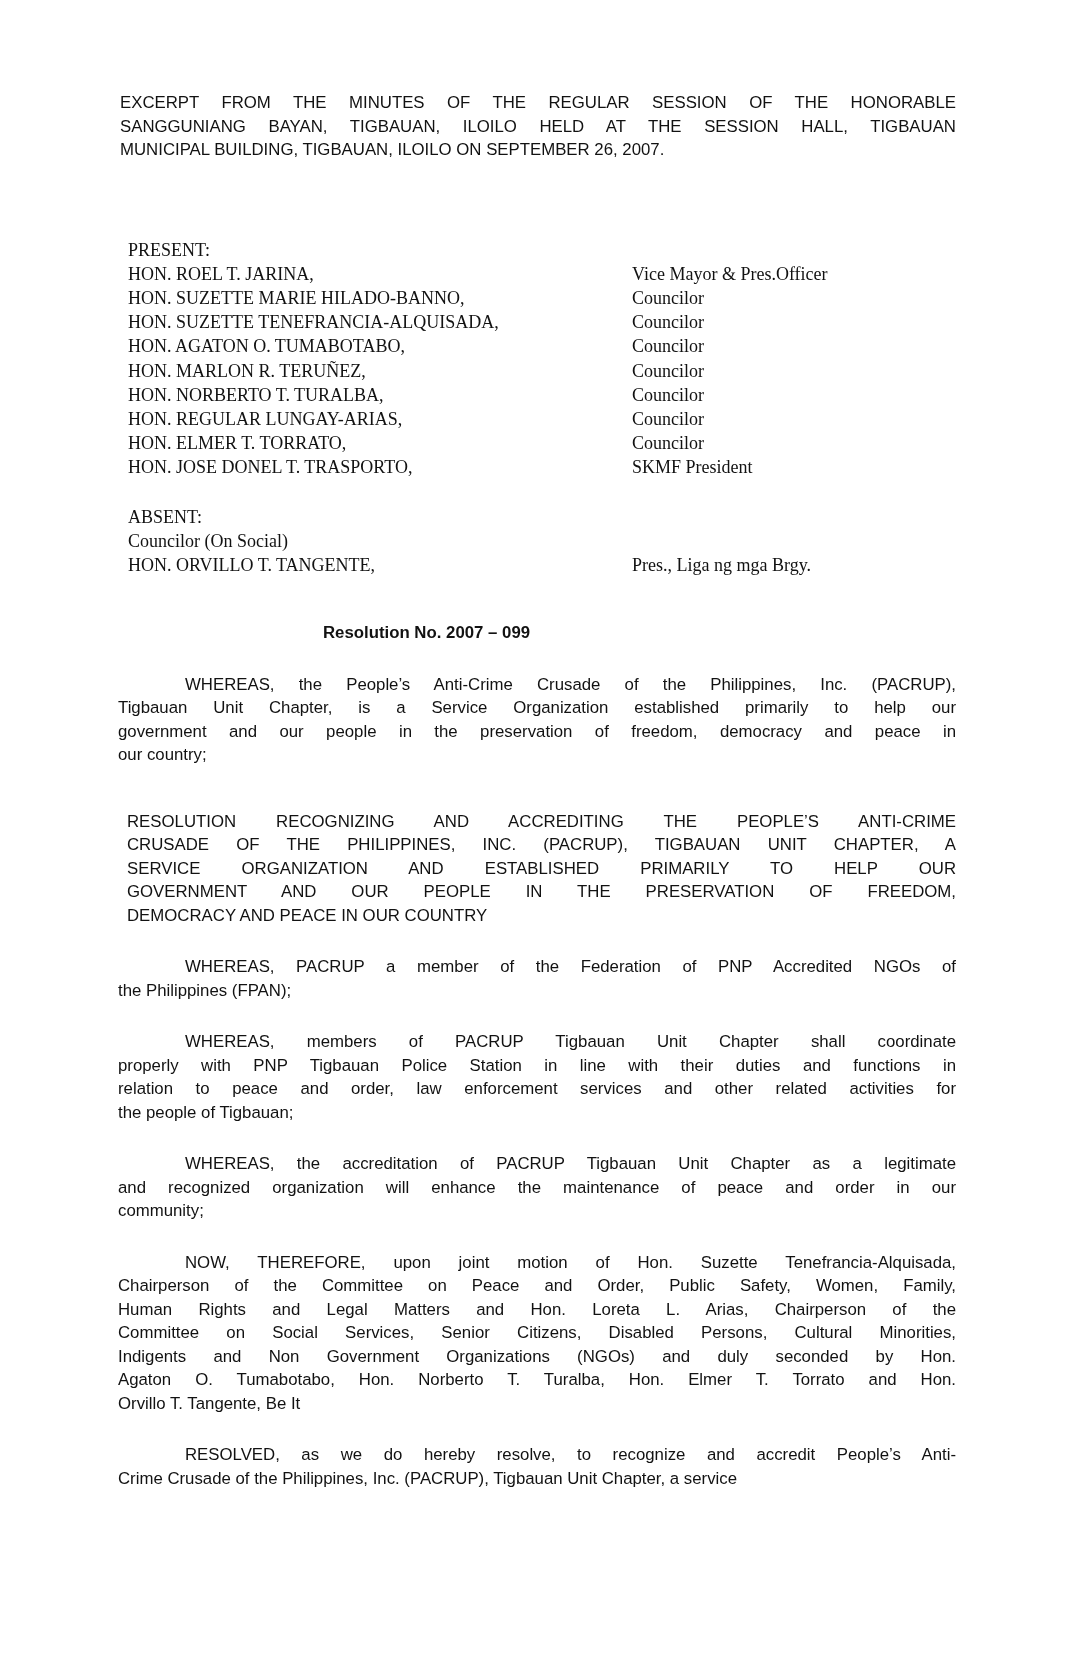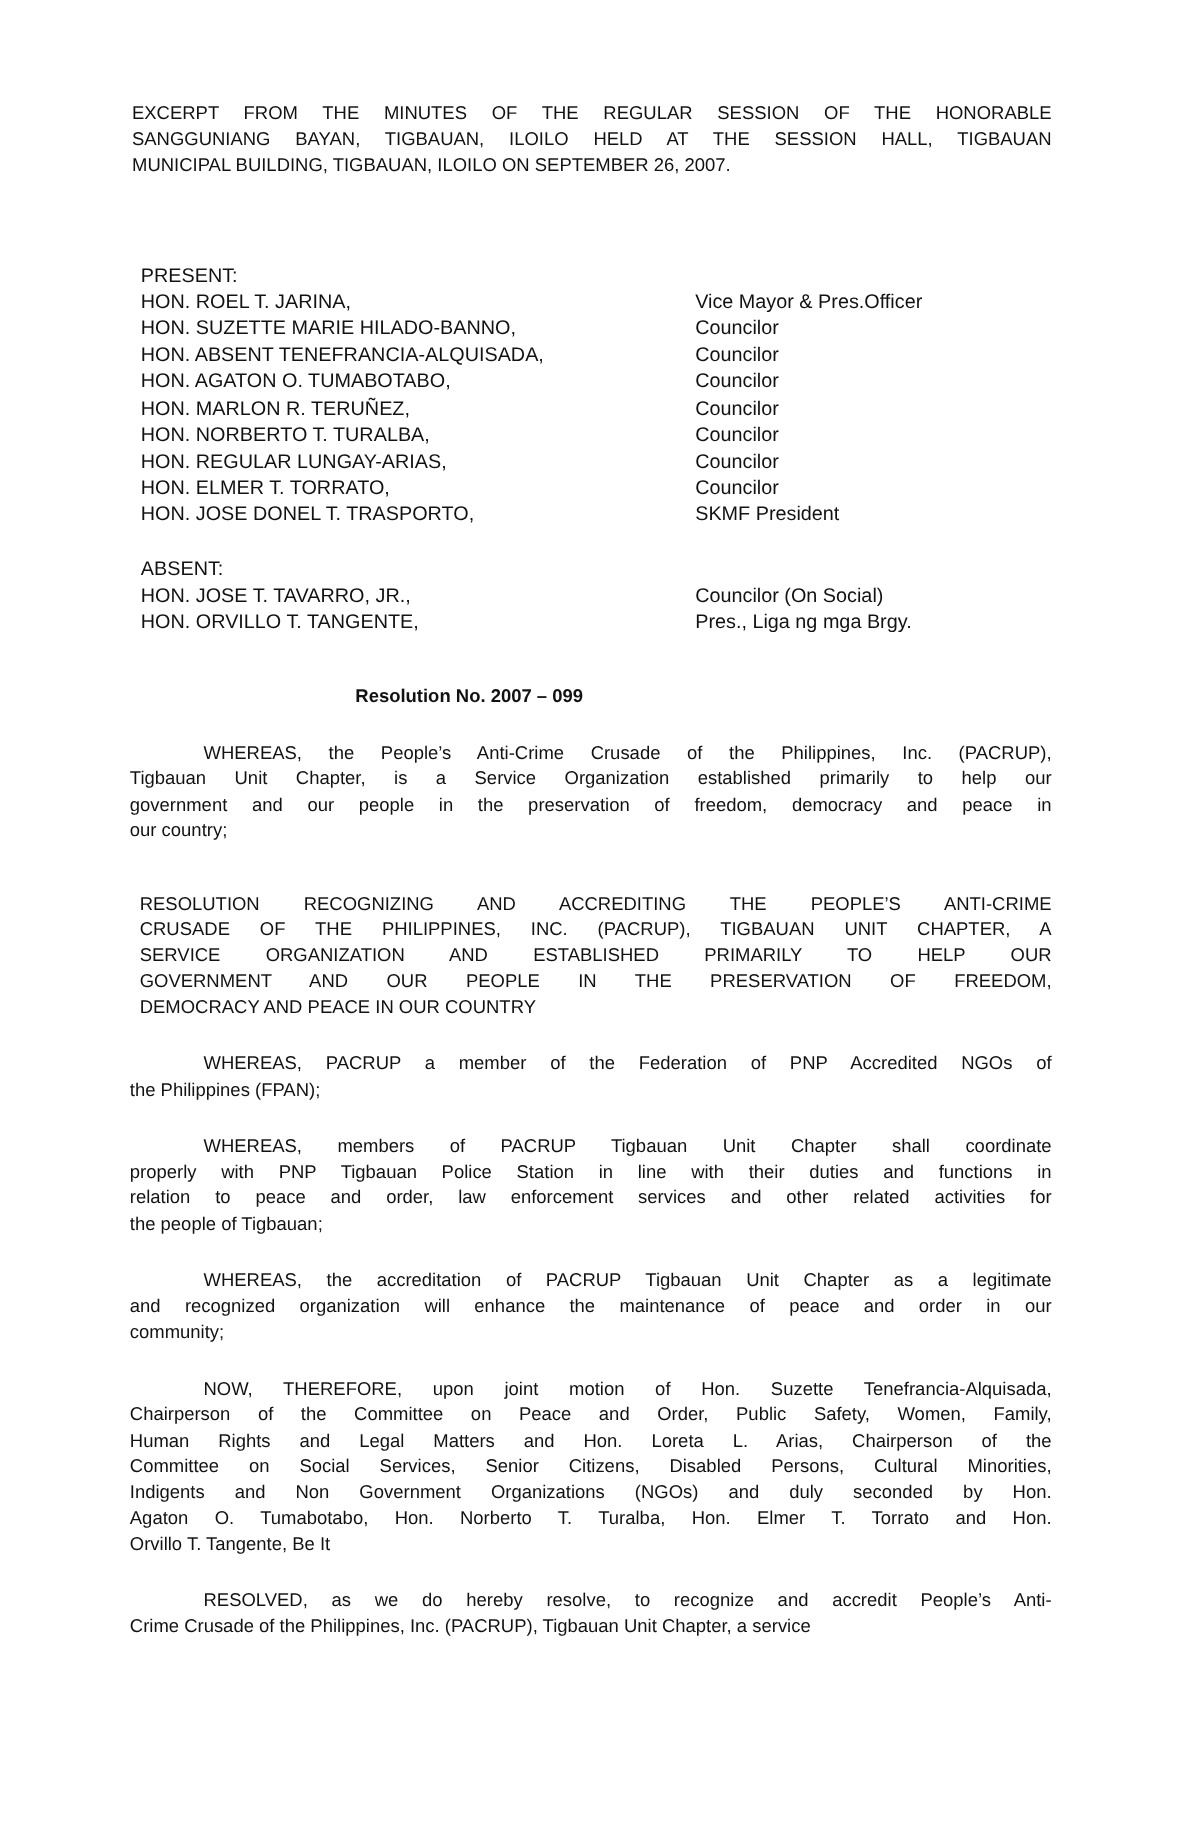--- a/index.html
+++ b/index.html
@@ -18,21 +18,21 @@
     width: 1088px;
     height: 1664px;
     padding: 91px 0 0 120px;
   }
   .sans {
     font-family: "Liberation Sans", sans-serif;
     font-size: 16.8px;
     line-height: 23.5px;
   }
   .serif {
-    font-family: Liberation Sans, sans-serif;
+    font-family: Liberation Serif, serif;
     font-size: 18px;
     line-height: 24.2px;
   }
   .block { width: 836px; }
 
   
   .jp .ln { text-align: justify; text-align-last: justify; }
   .jp .ln.last { text-align-last: left; }
   .indent-first .ln:first-child { text-indent: 67px; }
 
@@ -79,21 +79,21 @@
     <div>
         <div class="row">
           <span class="nm">HON. ROEL T. JARINA,</span>
           <span class="tt">Vice Mayor &amp; Pres.Officer</span>
         </div>
         <div class="row">
           <span class="nm">HON. SUZETTE MARIE HILADO-BANNO,</span>
           <span class="tt">Councilor</span>
         </div>
         <div class="row">
-          <span class="nm">HON. ABSENT TENEFRANCIA-ALQUISADA,</span>
+          <span class="nm">HON. SUZETTE TENEFRANCIA-ALQUISADA,</span>
           <span class="tt">Councilor</span>
         </div>
         <div class="row">
           <span class="nm">HON. AGATON O. TUMABOTABO,</span>
           <span class="tt">Councilor</span>
         </div>
         <div class="row">
           <span class="nm">HON. MARLON R. TERUÑEZ,</span>
           <span class="tt">Councilor</span>
         </div>
@@ -113,21 +113,20 @@
           <span class="nm">HON. JOSE DONEL T. TRASPORTO,</span>
           <span class="tt">SKMF President</span>
         </div>
       </div>
   </div>
 
   <div class="serif attendance absent-block">
     <div>ABSENT:</div>
     <div>
         <div class="row">
-          <span class="nm">HON. JOSE T. TAVARRO, JR.,</span>
           <span class="tt">Councilor (On Social)</span>
         </div>
         <div class="row">
           <span class="nm">HON. ORVILLO T. TANGENTE,</span>
           <span class="tt">Pres., Liga ng mga Brgy.</span>
         </div>
       </div>
   </div>
 
   <div class="sans block res-no">Resolution No. 2007 – 099</div>

